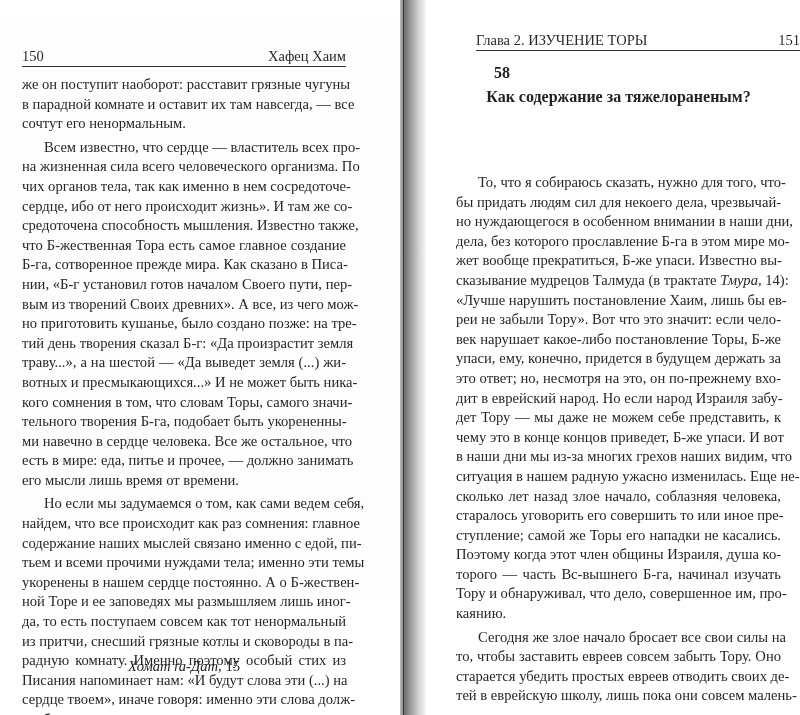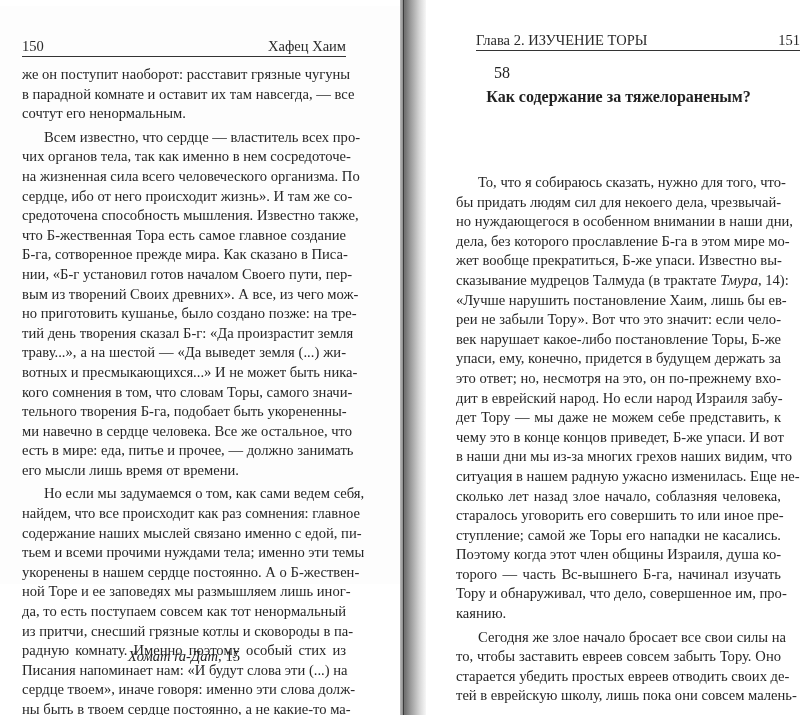--- a/index.html
+++ b/index.html
@@ -3,21 +3,21 @@
 <meta charset="utf-8">
 <style>
   html, body { margin: 0; padding: 0; }
   body {
     width: 800px; height: 715px; overflow: hidden; position: relative;
     background: #ffffff;
     font-family: "Liberation Serif", "DejaVu Serif", serif;
     color: #222;
   }
   .spread { position: absolute; left: 0; top: 0; width: 800px; height: 715px; }
-  .page { position: absolute; top: 6px; height: 578px; background: #fdfdfd; }
+  .page { position: absolute; top: 16px; height: 578px; background: #fdfdfd; }
   .page-left { left: 0; width: 404px; }
   .page-right { left: 404px; width: 396px; }
   .gutter {
     position: absolute; left: 400px; top: 0; width: 26px; height: 715px;
     background: linear-gradient(to right, #bdbdbd 0%, #6f6f6f 18%, #9a9a9a 40%, #d6d6d6 75%, #f7f7f7 100%);
   }
   .gutter-line {
     position: absolute; left: 403px; top: 0; width: 1px; height: 715px; background: #3a3a3a;
   }
 
@@ -43,21 +43,21 @@
 
   .para { margin: 0 0 4px 0; }
 
   .citation {
     position: absolute; left: 22px; top: 641px; width: 324px;
     text-align: center; font-size: 14.6px; line-height: 19px;
   }
   .citation i { font-style: italic; }
 
   .section-number {
-    position: absolute; left: 494px; top: 64px; font-weight: normal; font-size: 16px;
+    position: absolute; left: 494px; top: 64px; font-weight: bold; font-size: 16px;
   }
   .section-title {
     position: absolute; left: 456px; top: 88px; width: 325px; text-align: center;
     font-weight: bold; font-size: 16px;
   }
   i.ital { font-style: italic; }
 </style>
 </head>
 <body>
 
@@ -70,22 +70,22 @@
     </div>
 
     <div class="text-block left-text" id="left-text">
         <div class="para">
           <span class="line">же он поступит наоборот: расставит грязные чугуны</span>
           <span class="line">в парадной комнате и оставит их там навсегда, — все</span>
           <span class="line last">сочтут его ненормальным.</span>
         </div>
         <div class="para">
           <span class="line indent">Всем известно, что сердце — властитель всех про-</span>
+          <span class="line">на жизненная сила всего человеческого организма. По</span>
           <span class="line">чих органов тела, так как именно в нем сосредоточе-</span>
-          <span class="line">на жизненная сила всего человеческого организма. По</span>
           <span class="line">сердце, ибо от него происходит жизнь». И там же со-</span>
           <span class="line">средоточена способность мышления. Известно также,</span>
           <span class="line">что Б-жественная Тора есть самое главное создание</span>
           <span class="line">Б-га, сотворенное прежде мира. Как сказано в Писа-</span>
           <span class="line">нии, «Б-г установил готов началом Своего пути, пер-</span>
           <span class="line">вым из творений Своих древних». А все, из чего мож-</span>
           <span class="line">но приготовить кушанье, было создано позже: на тре-</span>
           <span class="line">тий день творения сказал Б-г: «Да произрастит земля</span>
           <span class="line">траву...», а на шестой — «Да выведет земля (...) жи-</span>
           <span class="line">вотных и пресмыкающихся...» И не может быть ника-</span>

